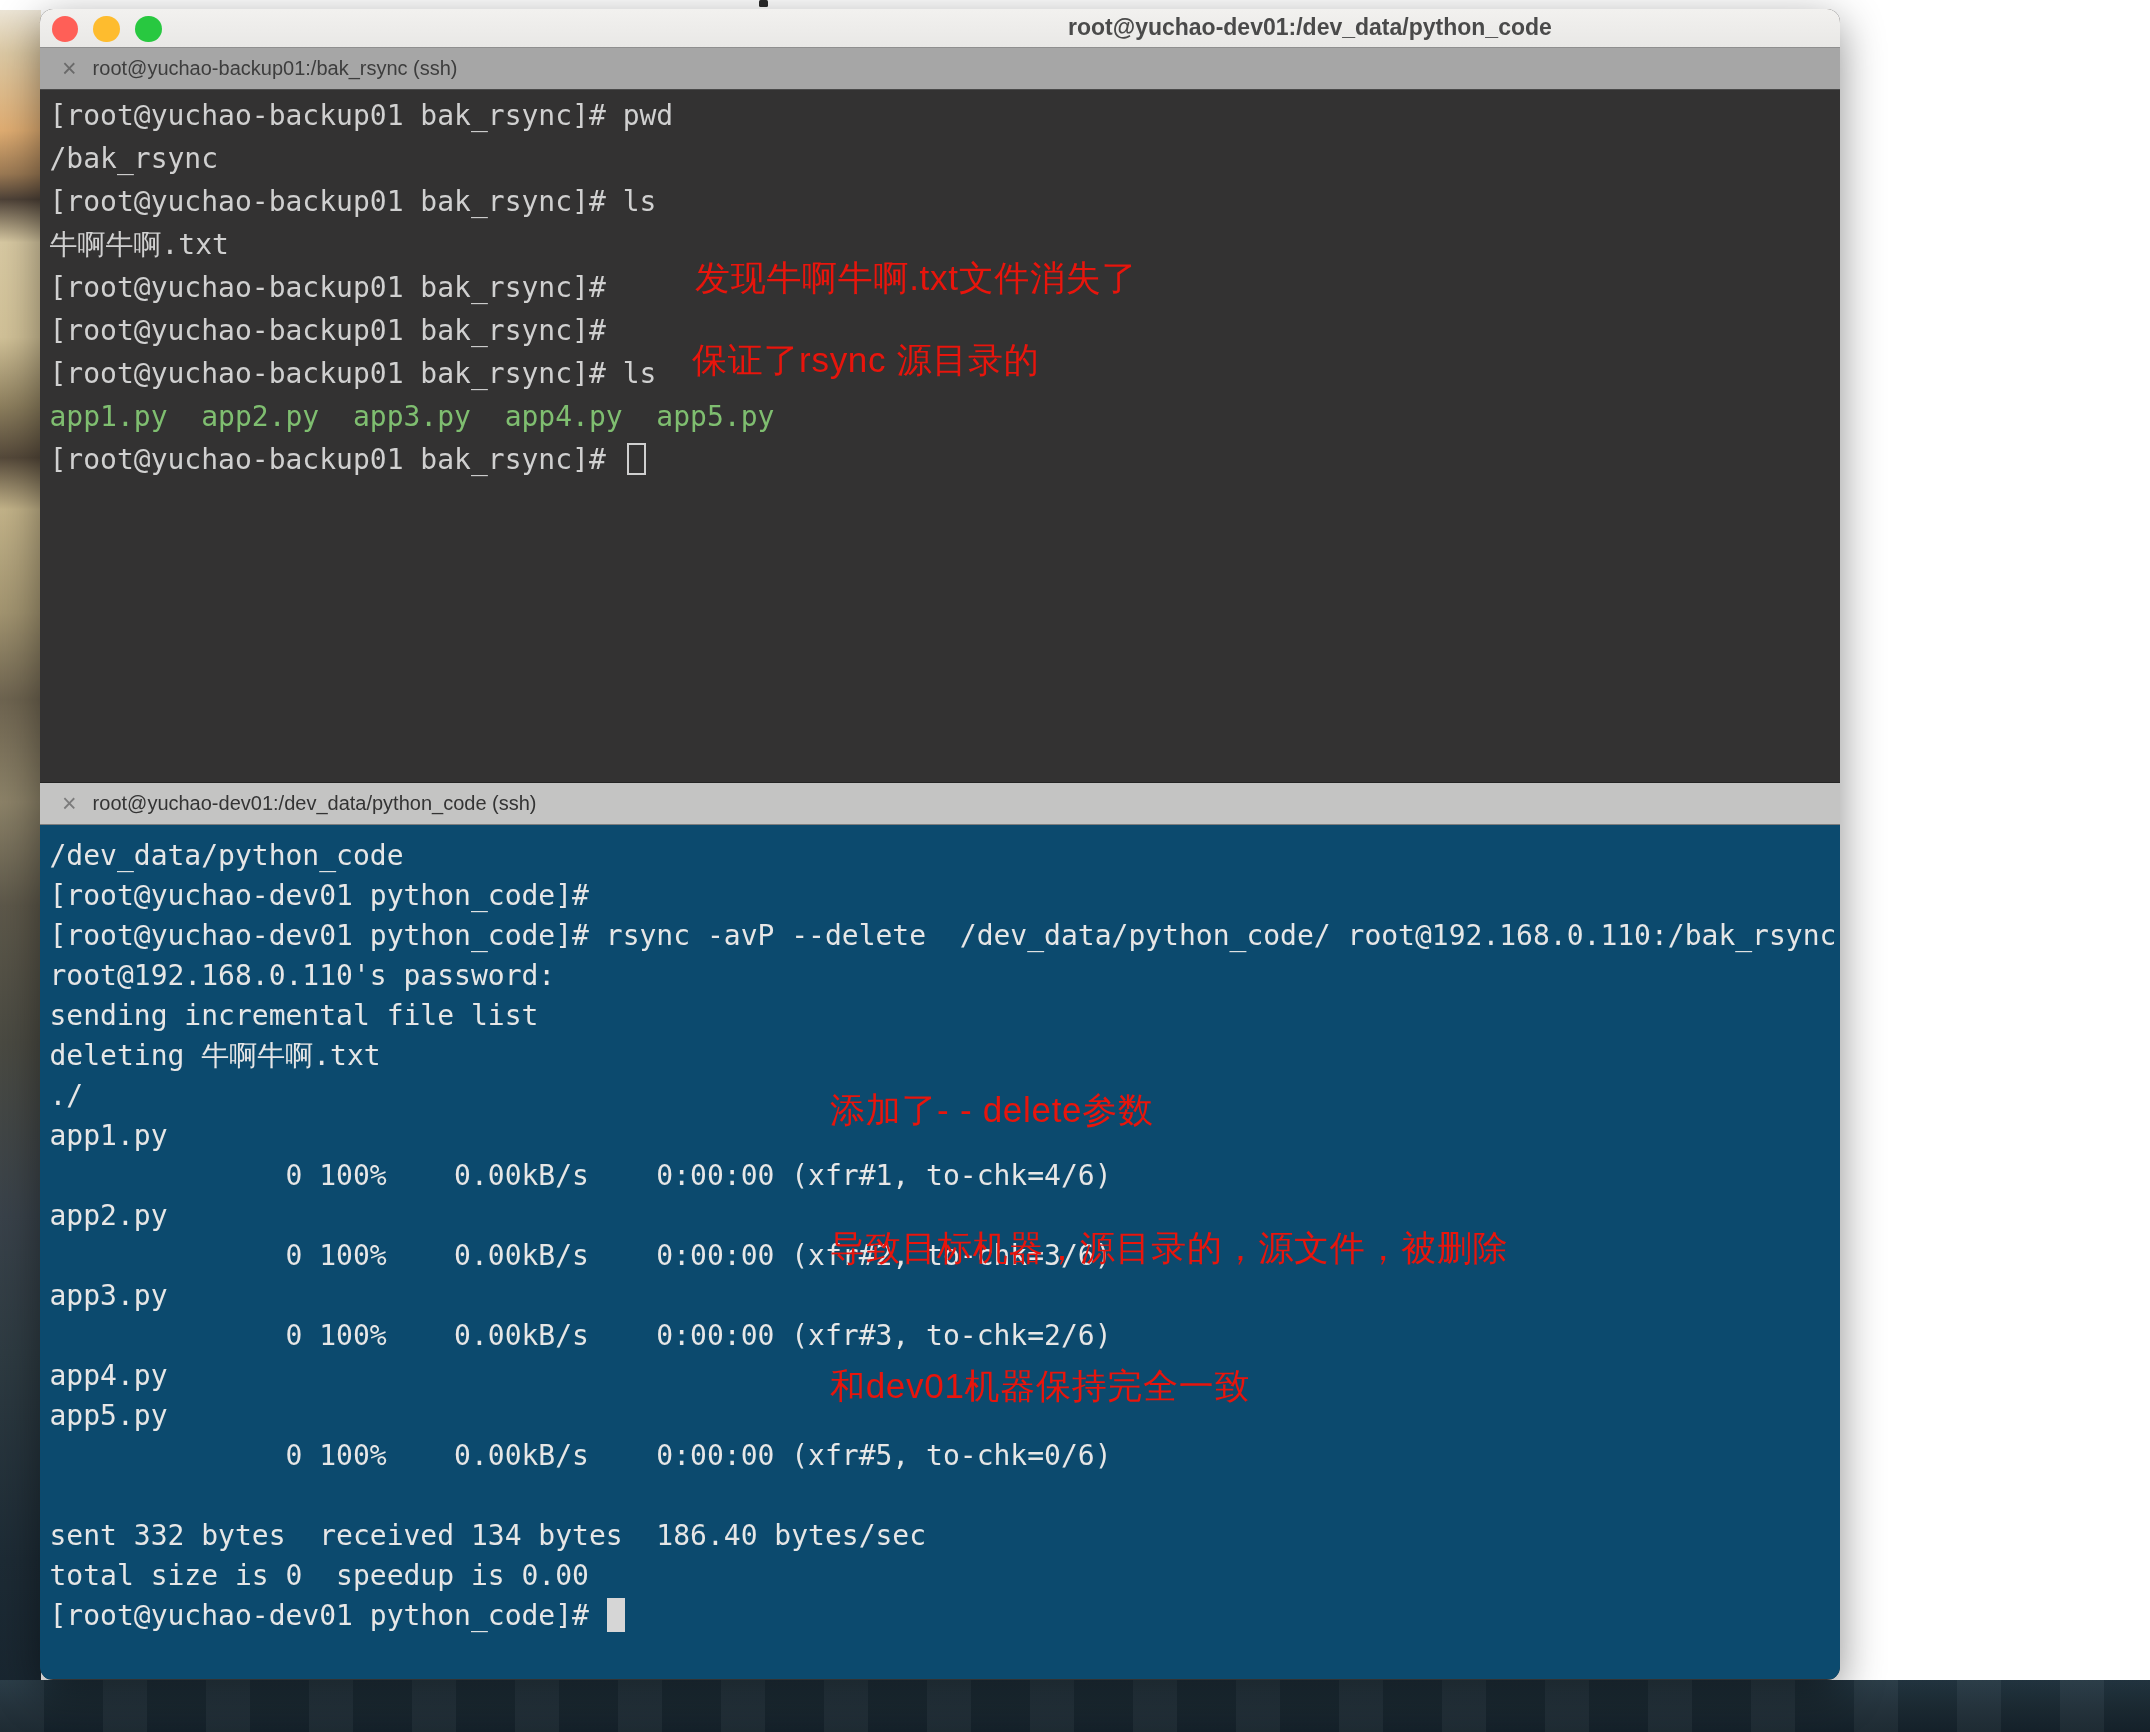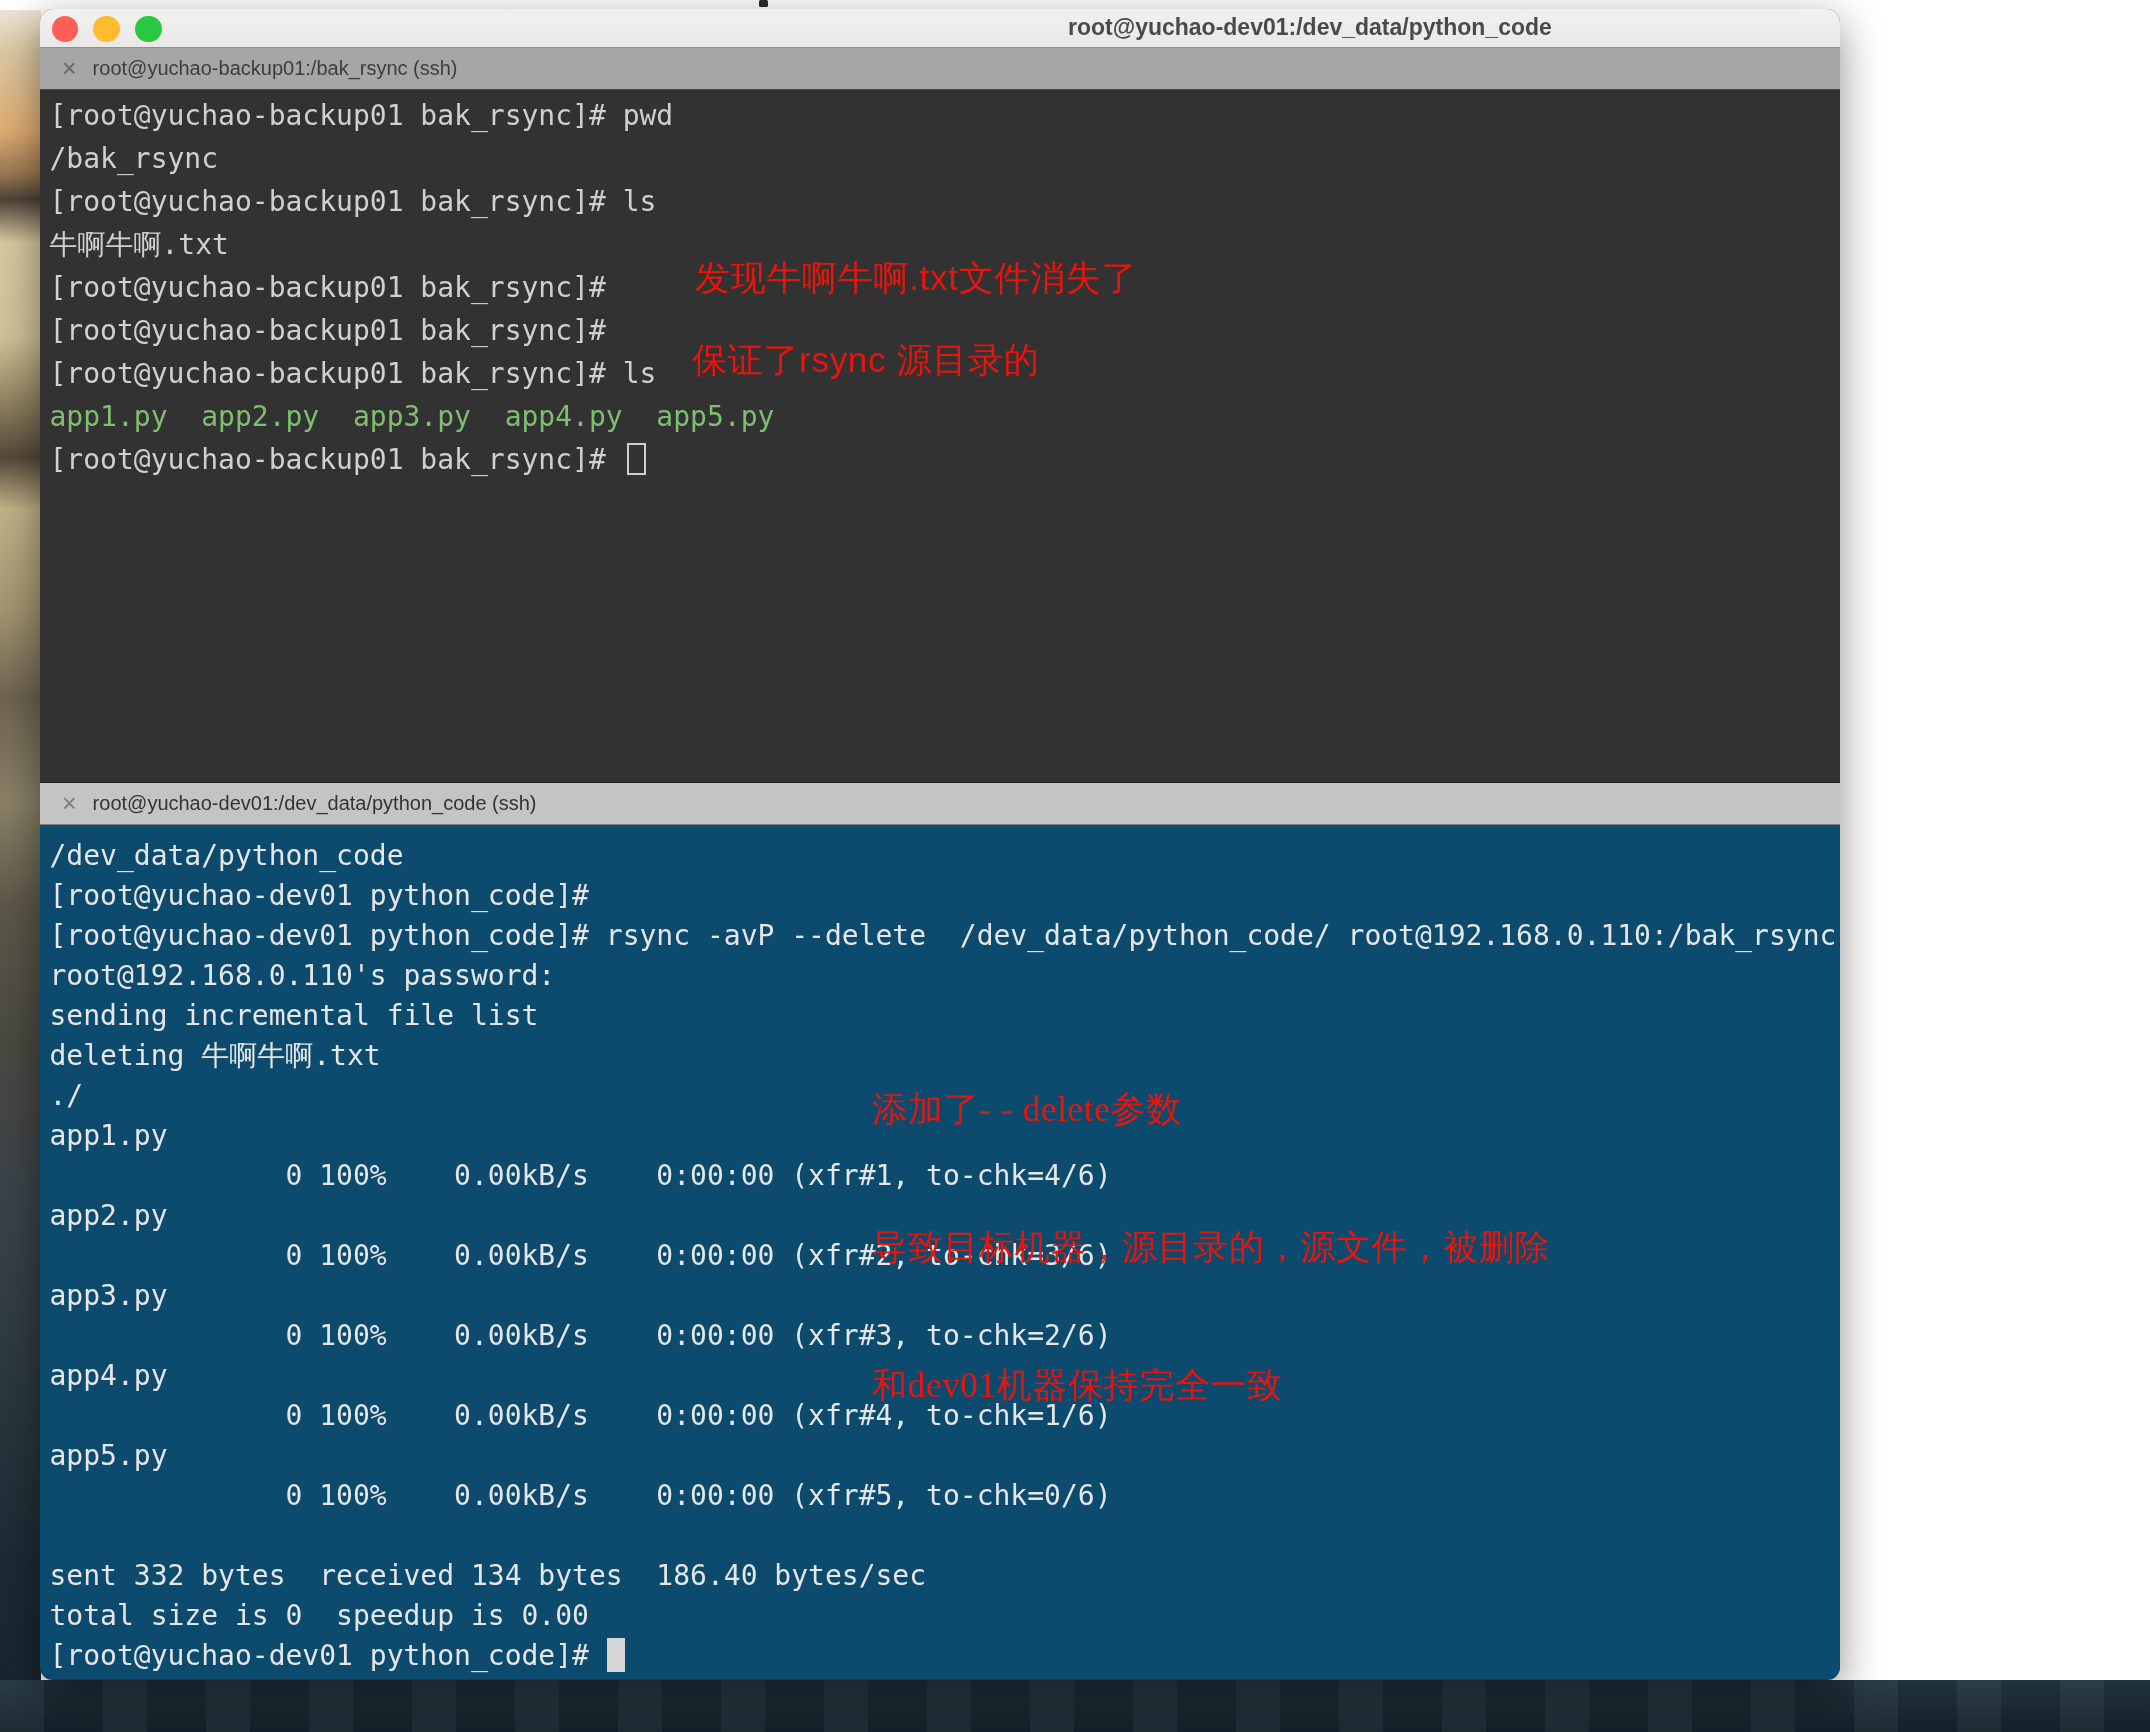--- a/index.html
+++ b/index.html
@@ -49,21 +49,21 @@
 
   .cursor-hollow{display:inline-block;width:14.7px;height:28px;border:2.2px solid #cfcfcf;
                  vertical-align:middle;margin-left:4.4px;margin-top:-4.4px;}
   .cursor-block{display:inline-block;width:17.6px;height:34px;background:#d6d6d6;
                 vertical-align:middle;margin-left:1.5px;margin-top:-4.4px;}
 
   
   .anno{position:absolute;color:#e8150c;font-size:35px;font-weight:500;letter-spacing:0.7px;white-space:pre;margin-left:8px;}
   .anno-top1{left:687px;top:255px;}
   .anno-top2{left:684px;top:337px;}
-  .anno-bottom{left:864px;top:995px;line-height:46px;font-family:Liberation Serif, serif;}
+  .anno-bottom{left:822px;top:995px;line-height:46px;}
 </style>
 </head>
 <body>
 
 <div class="screen">
 
   <div class="wall-left"></div>
   <div class="wall-bottom"></div>
   <div class="menubar-artifact"></div>
 
@@ -108,21 +108,20 @@
         <div class="tline"><span>sending incremental file list</span></div>
         <div class="tline"><span>deleting 牛啊牛啊.txt</span></div>
         <div class="tline"><span>./</span></div>
         <div class="tline"><span>app1.py</span></div>
         <div class="tline"><span>              0 100%    0.00kB/s    0:00:00 (xfr#1, to-chk=4/6)</span></div>
         <div class="tline"><span>app2.py</span></div>
         <div class="tline"><span>              0 100%    0.00kB/s    0:00:00 (xfr#2, to-chk=3/6)</span></div>
         <div class="tline"><span>app3.py</span></div>
         <div class="tline"><span>              0 100%    0.00kB/s    0:00:00 (xfr#3, to-chk=2/6)</span></div>
         <div class="tline"><span>app4.py</span></div>
-        <div class="tline"><span>              0 100%    0.00kB/s    0:00:00 (xfr#4, to-chk=1/6)</span></div>
         <div class="tline"><span>app5.py</span></div>
         <div class="tline"><span>              0 100%    0.00kB/s    0:00:00 (xfr#5, to-chk=0/6)</span></div>
         <div class="tline"><span></span></div>
         <div class="tline"><span>sent 332 bytes  received 134 bytes  186.40 bytes/sec</span></div>
         <div class="tline"><span>total size is 0  speedup is 0.00</span></div>
         <div class="tline"><span>[root@yuchao-dev01 python_code]# </span><span class="cursor-block"></span></div>
       </div>
 
   </div>
 

